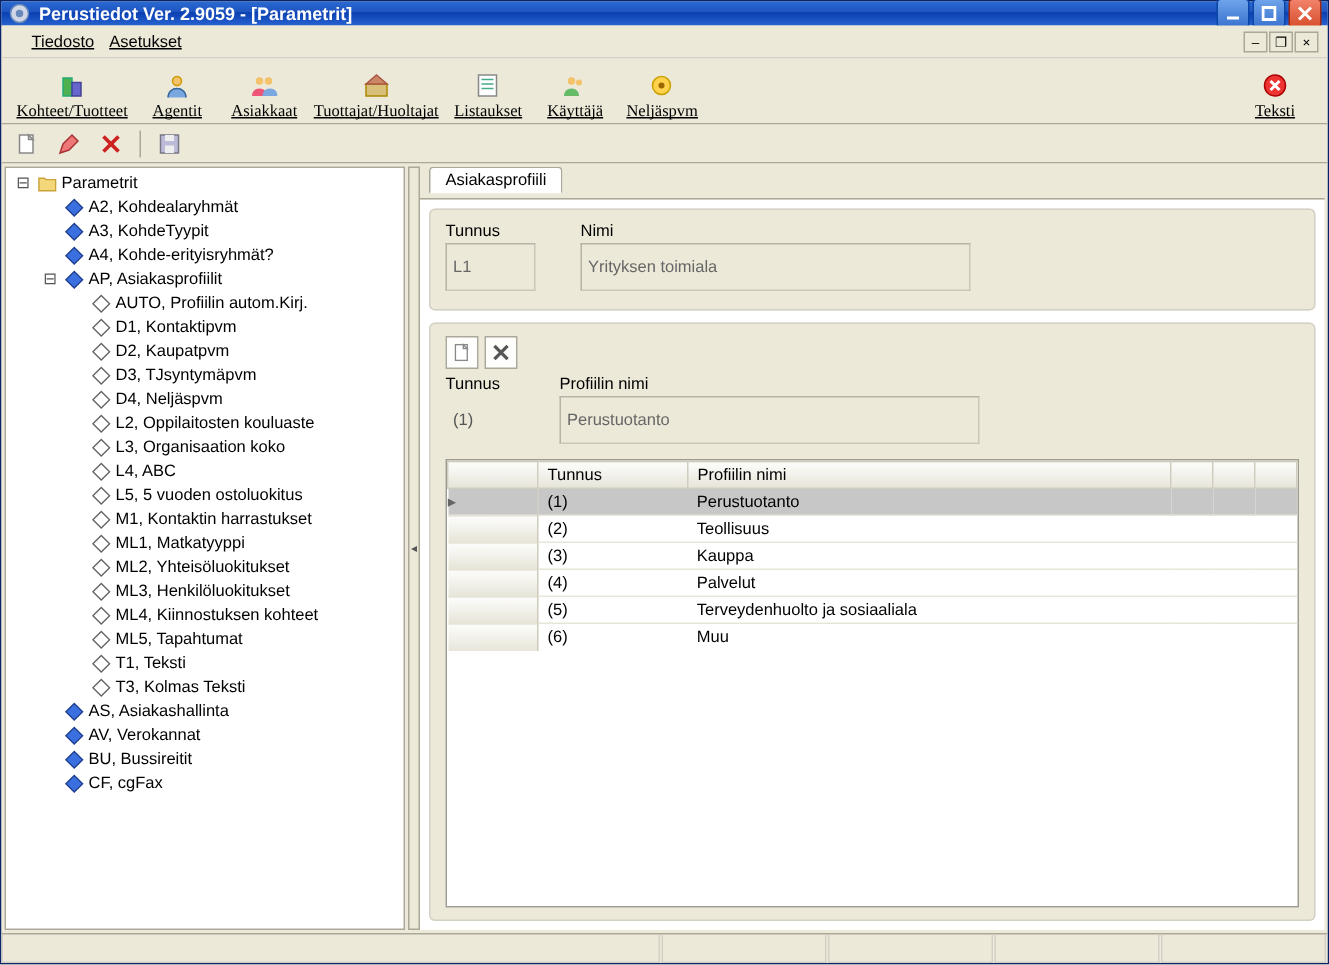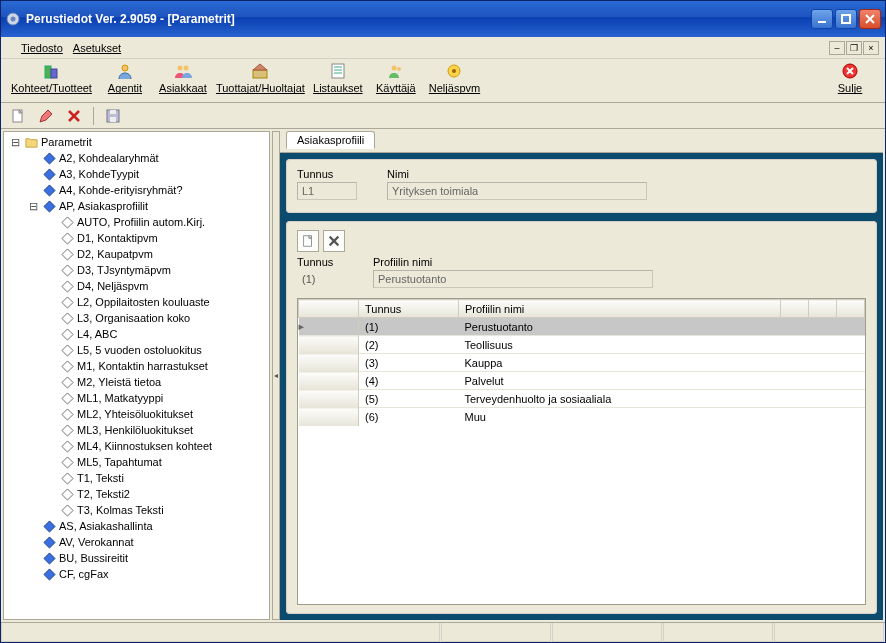--- a/index.html
+++ b/index.html
@@ -20,21 +20,21 @@
     background: #ece9d8;
   }
 
   
   .titlebar {
     height: 14px;
     background: linear-gradient(to bottom,#2a6ad3 0%,#1e53be 45%,#0a3fb1 46%,#2762d0 100%);
     color: #fff;
     display: flex;
     align-items: center;
-    padding: 18px 4px;
+    padding: 8px 4px;
   }
   .titlebar .app-icon {
     width: 16px; height: 16px;
     margin-right: 5px;
     display:inline-flex;align-items:center;justify-content:center;
   }
   .titlebar .title-text { flex: 1; font-weight: bold; font-size: 12px; }
   .titlebar .win-btns { display:flex; gap:2px; }
   .titlebar .win-btn {
     width: 22px; height: 20px;
@@ -65,22 +65,23 @@
     width:16px;height:14px;border:1px solid #aca899;background:#ece9d8;
     display:inline-flex;align-items:center;justify-content:center;font-size:9px;
   }
 
   
   .toolbar {
     height: 44px;
     background: #ece9d8;
     border-bottom: 1px solid #aca899;
     display: flex;
-    align-items: flex-start;
+    align-items: flex-end;
     padding: 0 6px;
+    font-family: Liberation Serif, serif;
   }
   .toolbar .tool-btn {
     display: flex;
     flex-direction: column;
     align-items: center;
     min-width: 58px;
     padding: 2px 4px;
     cursor: pointer;
     text-decoration: underline;
     text-decoration-skip-ink: none;
@@ -171,21 +172,21 @@
     border:1px solid #aca899;
     border-bottom:1px solid #fff;
     padding: 2px 10px;
     border-radius: 3px 3px 0 0;
     position:relative;
     z-index:2;
   }
 
   .detail-body {
     flex:1;
-    background:#0c4a6e;
+    background:#ffffff;
     display:flex;flex-direction:column;
     gap:8px;
     padding:6px;
   }
 
   fieldset.fs {
     border: 1px solid #d4d0c8;
     border-radius: 4px;
     background:#ece9d8;
     padding: 8px 10px;
@@ -193,21 +194,21 @@
   }
 
   .form-row { display:flex; gap:30px; align-items:flex-end; margin-bottom:4px;}
   .form-col { display:flex;flex-direction:column;gap:2px; }
   .form-label { color:#000; }
   .ro-field {
     background:#ece9d8;
     border: 1px solid #c9c7ba;
     border-top-color:#b6b4a8;
     border-left-color:#b6b4a8;
-    height: 18px;
+    height: 32px;
     padding: 1px 4px;
     display:inline-flex;align-items:center;
     min-width: 60px;
     color:#666;
   }
 
   .sub-toolbar { display:flex; gap:4px; margin-bottom:4px;}
   .sub-toolbar .icon-btn {
      width: 22px; height: 22px;
      display:inline-flex;align-items:center;justify-content:center;
@@ -375,21 +376,21 @@
     </div>
     <div class="spacer"></div>
     <div class="tool-btn">
       <span class="icon-slot">
           <svg width="18" height="18" viewBox="0 0 18 18">
             <circle cx="9" cy="9" r="7" fill="#e33" stroke="#a00"></circle>
             <line x1="6" y1="6" x2="12" y2="12" stroke="#fff" stroke-width="2"></line>
             <line x1="12" y1="6" x2="6" y2="12" stroke="#fff" stroke-width="2"></line>
           </svg>
         </span>
-      <span class="label">Sulje</span>
+      <span class="label">Teksti</span>
     </div>
   </div>
 
   <div class="toolbar2">
     <span class="icon-btn">
       <svg width="16" height="16" viewBox="0 0 16 16">
           <rect x="3" y="2" width="9" height="12" fill="#fff" stroke="#888"></rect>
           <polygon points="9,2 12,5 9,5" fill="#ddd" stroke="#888"></polygon>
         </svg>
     </span>
@@ -585,31 +586,20 @@
                       </div>
                     </li>
                     <li>
                       <div class="tree-row">
                         <span class="tree-toggle"></span>
                         <span class="tree-icon">
                           <svg width="13" height="13" viewBox="0 0 14 14">
                             <polygon points="7,1 13,7 7,13 1,7" fill="#fff" stroke="#666"></polygon>
                           </svg>
                         </span>
-                        <span class="tree-label">M2, Yleistä tietoa</span>
-                      </div>
-                    </li>
-                    <li>
-                      <div class="tree-row">
-                        <span class="tree-toggle"></span>
-                        <span class="tree-icon">
-                          <svg width="13" height="13" viewBox="0 0 14 14">
-                            <polygon points="7,1 13,7 7,13 1,7" fill="#fff" stroke="#666"></polygon>
-                          </svg>
-                        </span>
                         <span class="tree-label">ML1, Matkatyyppi</span>
                       </div>
                     </li>
                     <li>
                       <div class="tree-row">
                         <span class="tree-toggle"></span>
                         <span class="tree-icon">
                           <svg width="13" height="13" viewBox="0 0 14 14">
                             <polygon points="7,1 13,7 7,13 1,7" fill="#fff" stroke="#666"></polygon>
                           </svg>
@@ -652,31 +642,20 @@
                     </li>
                     <li>
                       <div class="tree-row">
                         <span class="tree-toggle"></span>
                         <span class="tree-icon">
                           <svg width="13" height="13" viewBox="0 0 14 14">
                             <polygon points="7,1 13,7 7,13 1,7" fill="#fff" stroke="#666"></polygon>
                           </svg>
                         </span>
                         <span class="tree-label">T1, Teksti</span>
-                      </div>
-                    </li>
-                    <li>
-                      <div class="tree-row">
-                        <span class="tree-toggle"></span>
-                        <span class="tree-icon">
-                          <svg width="13" height="13" viewBox="0 0 14 14">
-                            <polygon points="7,1 13,7 7,13 1,7" fill="#fff" stroke="#666"></polygon>
-                          </svg>
-                        </span>
-                        <span class="tree-label">T2, Teksti2</span>
                       </div>
                     </li>
                     <li>
                       <div class="tree-row">
                         <span class="tree-toggle"></span>
                         <span class="tree-icon">
                           <svg width="13" height="13" viewBox="0 0 14 14">
                             <polygon points="7,1 13,7 7,13 1,7" fill="#fff" stroke="#666"></polygon>
                           </svg>
                         </span>

